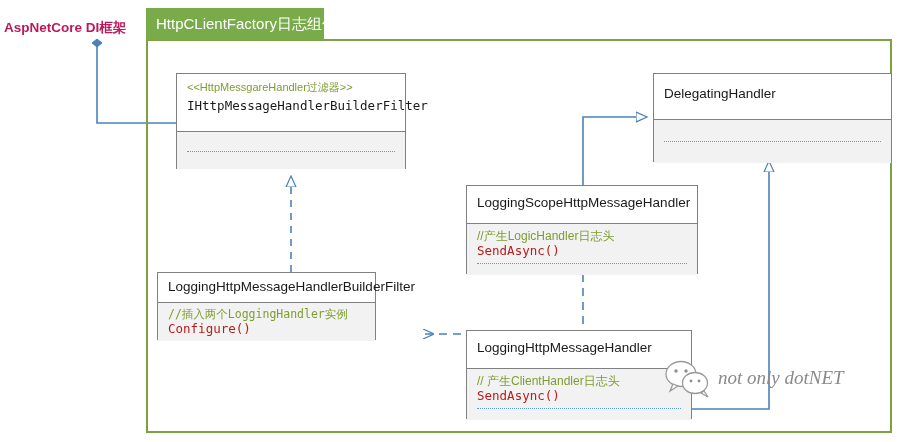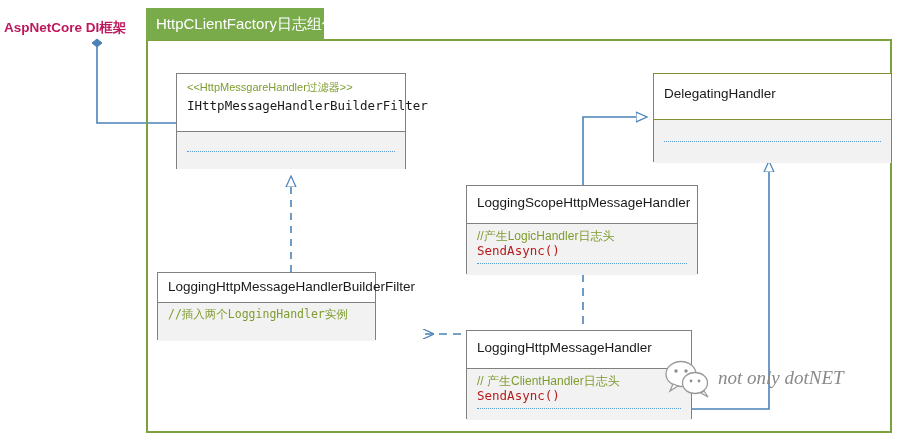--- a/index.html
+++ b/index.html
@@ -236,20 +236,21 @@
       <div class="uml-sep"></div>
     </div>
   </div>
 
   <div class="uml" style="left:157px; top:272px; width:219px; height:68px;">
     <div class="uml-head" style="height:29px; padding-top:6px;">
       <div class="uml-name">LoggingHttpMessageHandlerBuilderFilter</div>
     </div>
     <div class="uml-body" style="height:39px; padding-top:4px;">
       <div class="uml-comment">//插入两个LoggingHandler实例</div>
+      <div class="uml-method">Configure()</div>
     </div>
   </div>
 
   <div class="uml" style="left:466px; top:330px; width:226px; height:89px;">
     <div class="uml-head" style="height:37px; padding-top:9px;">
       <div class="uml-name">LoggingHttpMessageHandler</div>
     </div>
     <div class="uml-body" style="height:52px;">
       <div class="uml-comment sansish">//  产生ClientHandler日志头</div>
       <div class="uml-method">SendAsync()</div>

